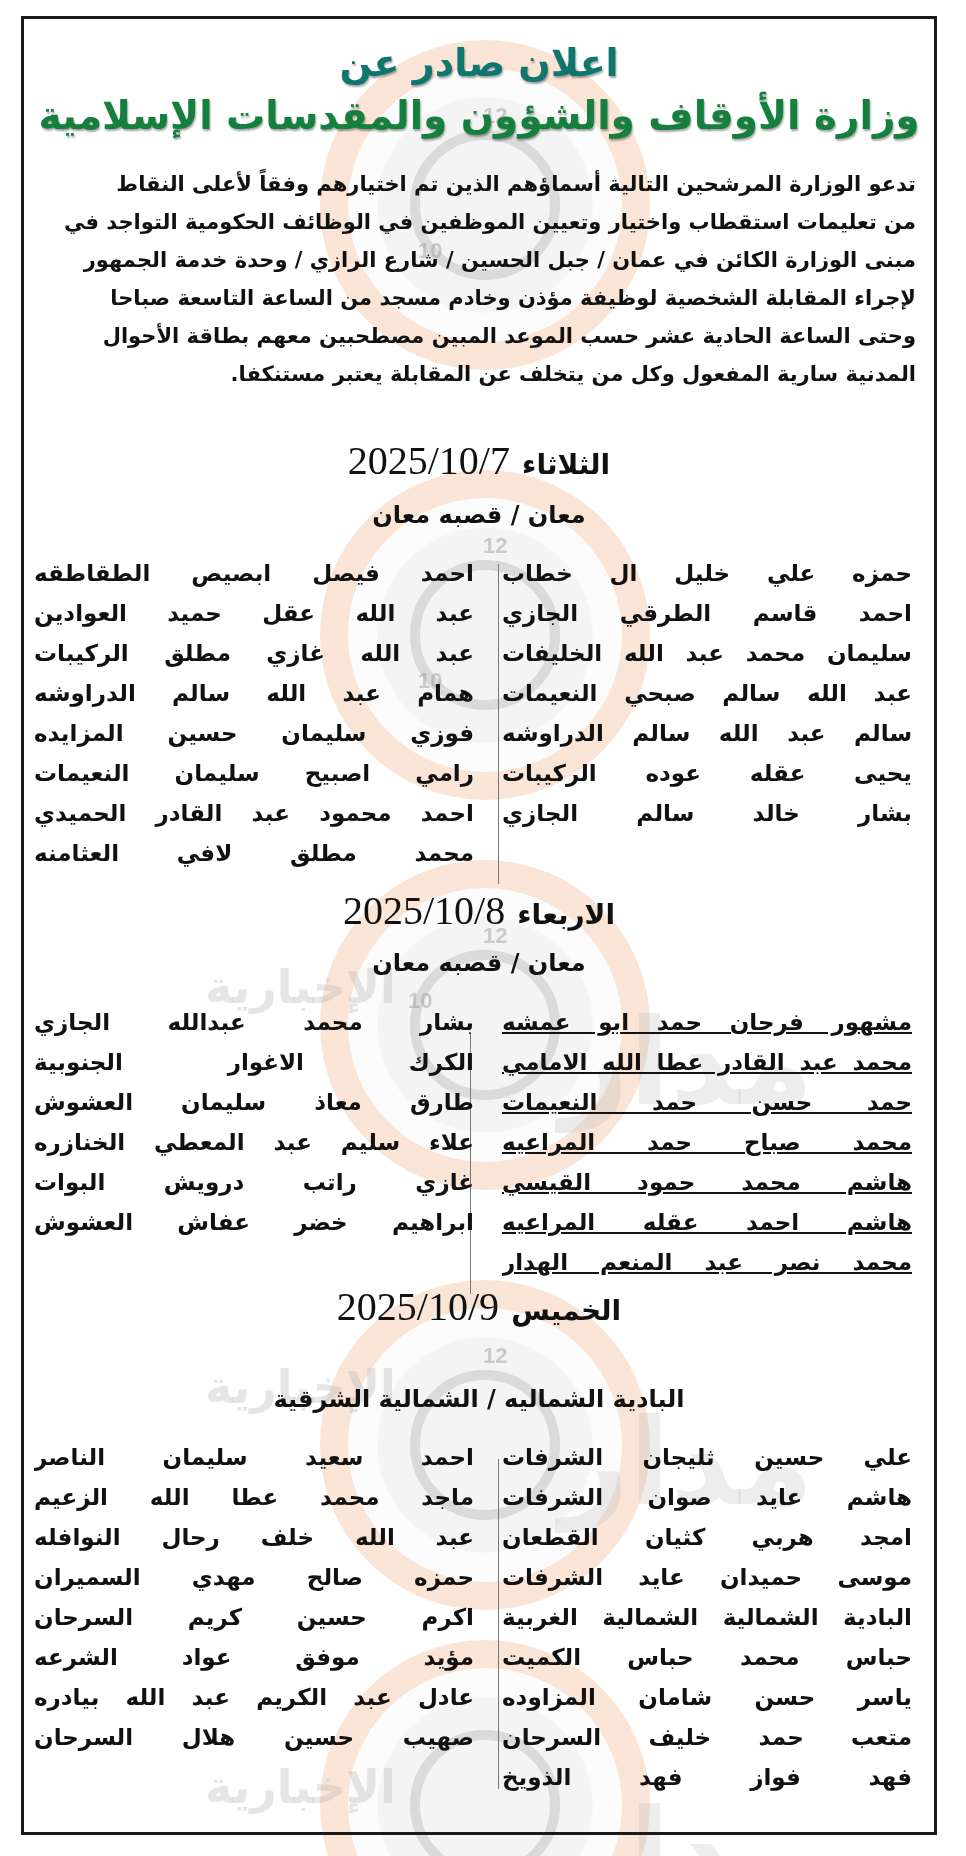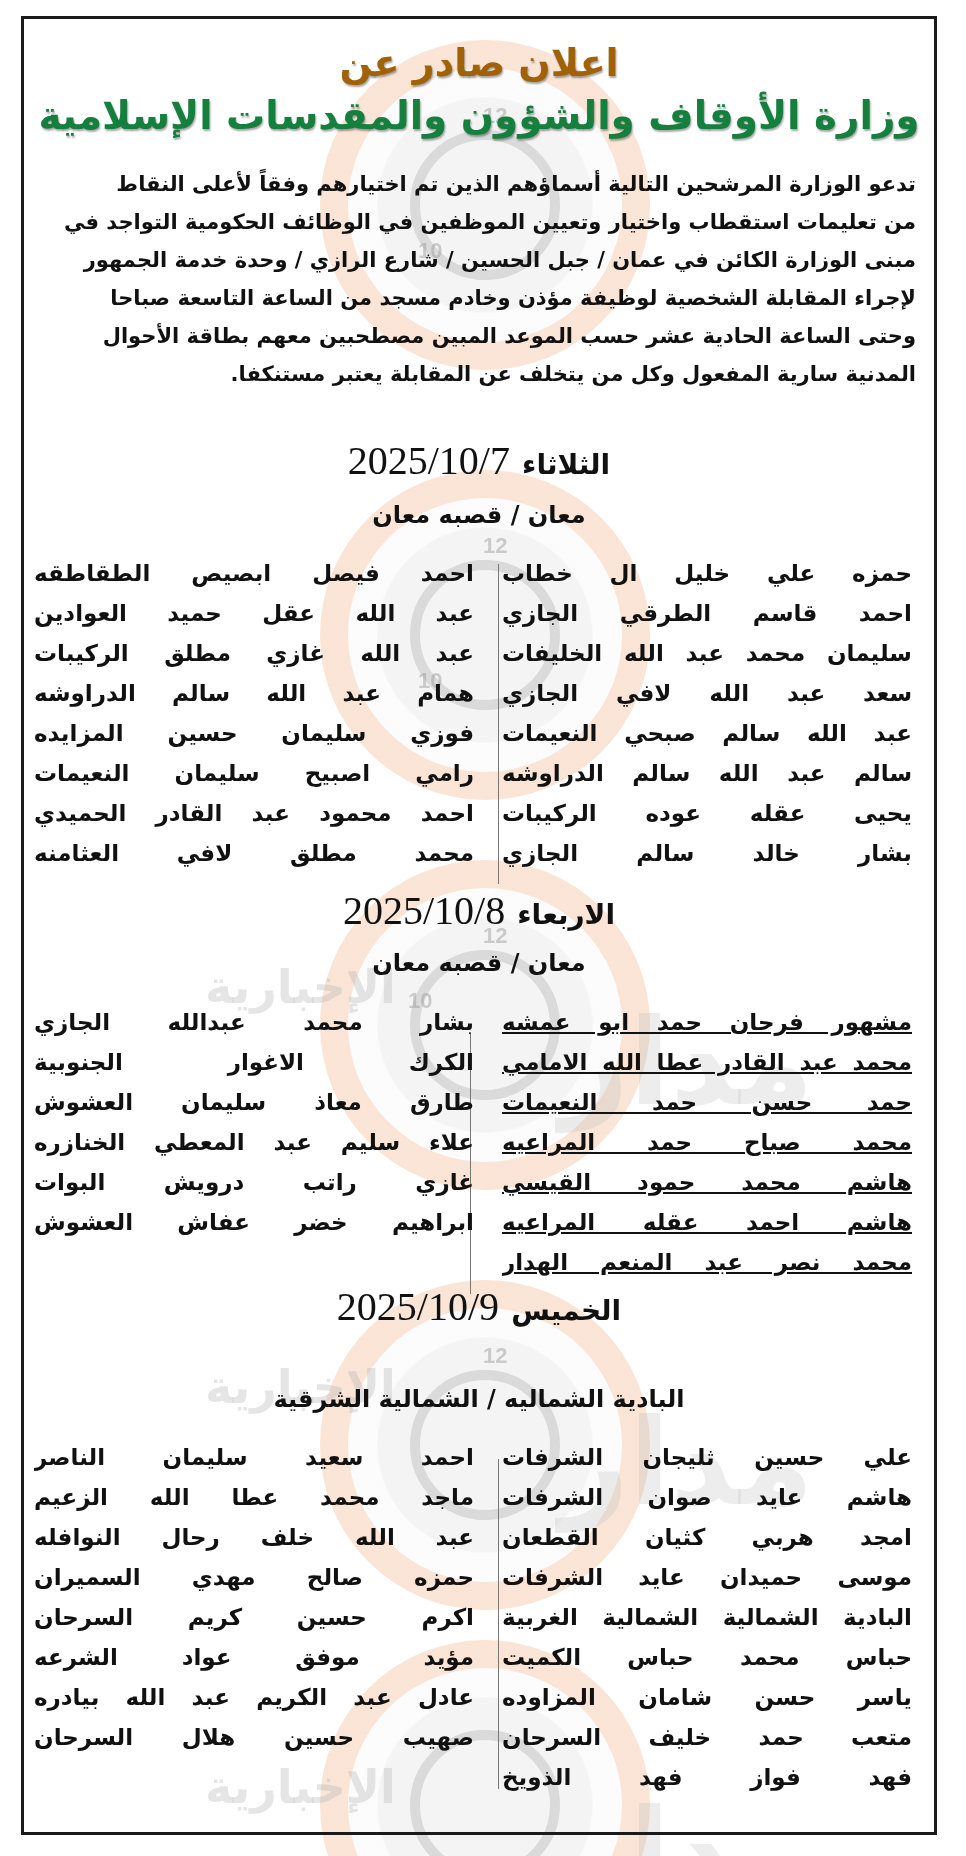--- a/index.html
+++ b/index.html
@@ -18,21 +18,21 @@
   .wm-clock .ring { position:absolute; left:50%; top:50%; width:150px; height:150px; margin:-75px 0 0 -75px; border:10px solid rgba(170,170,170,0.35); border-radius:50%; box-sizing:border-box; }
   .wm-text { font: bold 46px "DejaVu Sans", sans-serif; color: rgba(180,180,180,0.35); margin-left: 25px; }
   .wm-big { font: bold 120px "DejaVu Sans", sans-serif; color: rgba(190,190,190,0.28); margin-top: 43px; }
 
   .frame {
     position: absolute; left: 21px; top: 16px; width: 916px; height: 1819px;
     border: 3px solid #1a1a1a; box-sizing: border-box; z-index: 1;
   }
   .title1 {
     position: absolute; top: 22px; left: 0; right: 0; text-align: center;
-    font: bold 38px "DejaVu Sans", sans-serif; color: #a16207;
+    font: bold 38px "DejaVu Sans", sans-serif; color: #0f766e;
     text-shadow: 1px 2px 2px rgba(0,0,0,0.35);
   }
   .title2 {
     position: absolute; top: 74px; left: 0; right: 0; text-align: center;
     font: bold 39px "DejaVu Sans", sans-serif; color: #15803d;
     text-shadow: 1px 2px 2px rgba(0,0,0,0.35);
   }
   .intro {
     position: absolute; top: 146px; left: 18px; right: 18px;
     font: bold 21px/38px "DejaVu Sans", sans-serif; text-align: justify; text-align-last: right;
@@ -106,21 +106,20 @@
 
   <div class="date" style="top:418px;">
     <span class="day">الثلاثاء</span>
     <span class="num">2025/10/7</span>
   </div>
   <div class="region" style="top:482px;">معان / قصبه معان</div>
   <div class="col right" style="top:534px;">
     <div>حمزه علي خليل ال خطاب</div>
     <div>احمد قاسم الطرقي الجازي</div>
     <div>سليمان محمد عبد الله الخليفات</div>
-    <div>سعد عبد الله لافي الجازي</div>
     <div>عبد الله سالم صبحي النعيمات</div>
     <div>سالم عبد الله سالم الدراوشه</div>
     <div>يحيى عقله عوده الركيبات</div>
     <div>بشار خالد سالم الجازي</div>
   </div>
   <div class="divider" style="left:474px; top:545px; height:320px;"></div>
   <div class="col left" style="top:534px;">
     <div>احمد فيصل ابصيص الطقاطقه</div>
     <div>عبد الله عقل حميد العوادين</div>
     <div>عبد الله غازي مطلق الركيبات</div>

